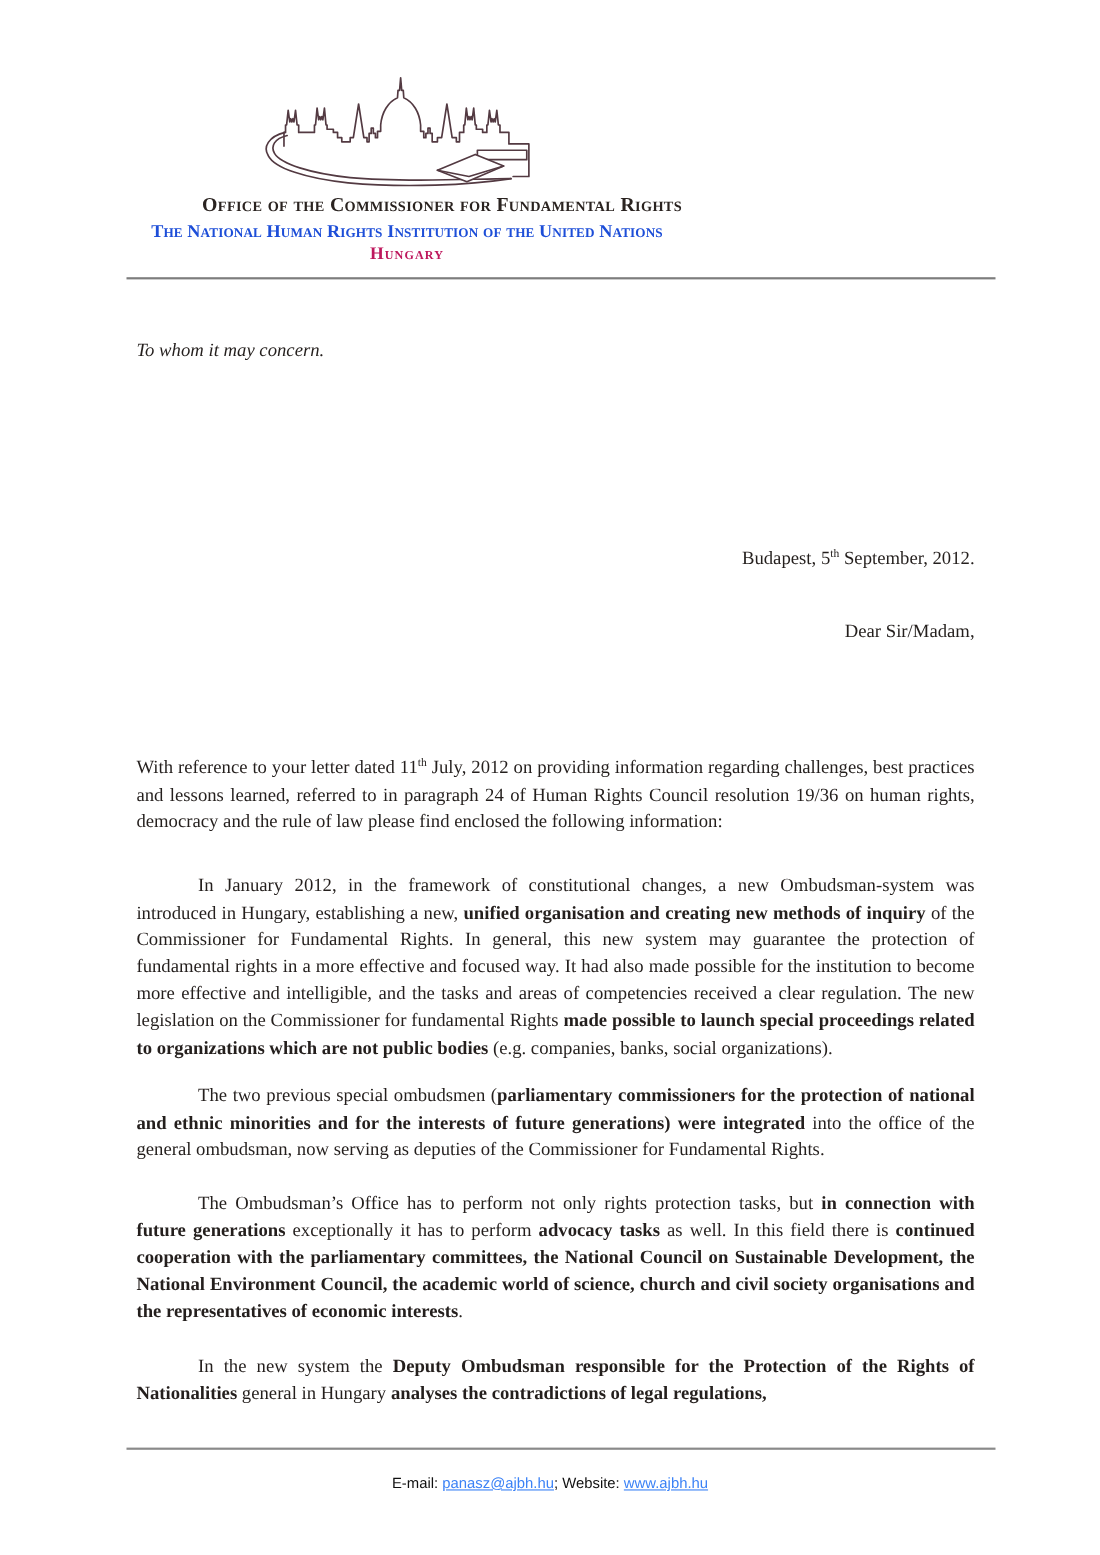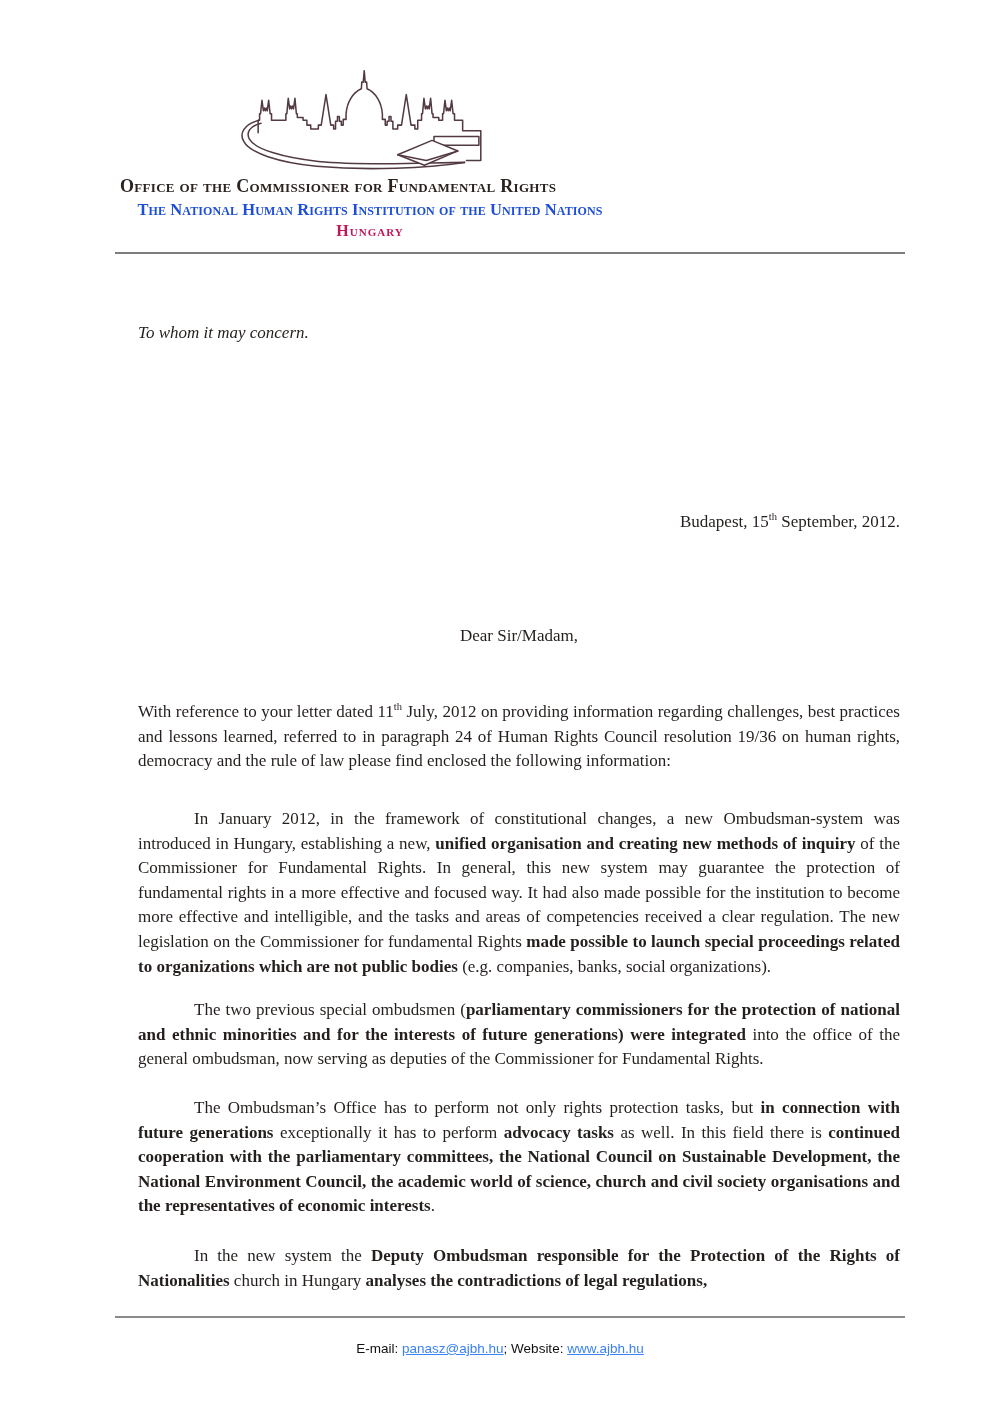--- a/index.html
+++ b/index.html
@@ -8,40 +8,40 @@
     width:1000px;height:1414px;
     margin:0 auto;
     background:#ffffff;
     font-family:"Liberation Serif", serif;
     color:#241f1d;
     overflow:hidden;
   }
   .abs{position:absolute;}
   
   .logo-wrap{left:240px;top:62px;width:258px;height:110px;}
-  .org1{left:120px;top:176px;width:500px;text-align:left;
+  .org1{left:120px;top:176px;width:500px;text-align:right;
         font-variant:small-caps;font-weight:bold;font-size:18px;letter-spacing:.3px;color:#2a2320;}
   .org2{left:120px;top:200px;width:500px;text-align:center;
         font-variant:small-caps;font-weight:bold;font-size:16.5px;letter-spacing:.1px;color:#1d4ed8;}
   .org3{left:120px;top:222px;width:500px;text-align:center;
         font-variant:small-caps;font-weight:bold;font-size:16px;letter-spacing:1px;color:#be185d;}
   .rule-top{left:115px;top:252px;width:790px;height:2px;background:#7d7d7d;}
   
   .bodytxt{font-size:17px;line-height:24.6px;width:762px;left:120px;text-align:justify;}
   .salutation{top:303px;font-style:italic;text-align:left;}
   .subject{top:368px;}
   .dateline{top:492px;text-align:right;}
-  .greeting{top:606px;text-align:center;}
+  .greeting{top:558px;text-align:right;}
   .p1{top:682px;}
   .p2{top:789px;}
   .p3{top:980px;}
   .p4{top:1078px;}
   .p5{top:1226px;}
   .indent{text-indent:56px;}
-  p{margin:18px;font-family:Liberation Serif, serif;}
+  p{margin:4px;font-family:Liberation Serif, serif;}
   .b{font-weight:bold;}
   sup{font-size:0.62em;line-height:0;vertical-align:super;}
   
   .rule-bottom{left:115px;top:1316px;width:790px;height:2px;background:#8a8a8a;}
   .footer{left:60px;width:880px;text-align:center;
           font-family:"Liberation Sans", sans-serif;font-size:13.5px;line-height:18px;color:#101010;
           white-space:pre-wrap;}
   .f1{top:1322px;}
   .f2{top:1340px;}
   .lnk{color:#3b82f6;text-decoration:underline;cursor:pointer;}
@@ -65,25 +65,25 @@
       <path d="M 165 97 L 195 103 L 228 93"></path>
     </svg>
   </div>
 
   <div class="abs org1">Office of the Commissioner for Fundamental Rights</div>
   <div class="abs org2">The National Human Rights Institution of the United Nations</div>
   <div class="abs org3">Hungary</div>
   <div class="abs rule-top"></div>
 
   <p class="abs bodytxt salutation">To whom it may concern.</p>
-  <p class="abs bodytxt dateline"><span>Budapest, 15</span><sup>th</sup><span> September, 2012.</span></p>
+  <p class="abs bodytxt dateline"><span>Budapest, 5</span><sup>th</sup><span> September, 2012.</span></p>
   <p class="abs bodytxt greeting">Dear Sir/Madam,</p>
 
   <p class="abs bodytxt p1"><span>With reference to your letter dated 11</span><sup>th</sup><span> July, 2012 on providing information regarding challenges, best practices and lessons learned, referred to in paragraph 24 of Human Rights Council resolution 19/36 on human rights, democracy and the rule of law please find enclosed the following information:</span></p>
   <p class="abs bodytxt p2 indent"><span>In January 2012, in the framework of constitutional changes, a new Ombudsman-system was introduced in Hungary, establishing a new, </span><span class="b">unified organisation and creating new methods of inquiry</span><span> of the Commissioner for Fundamental Rights. In general, this new system may guarantee the protection of fundamental rights in a more effective and focused way. It had also made possible for the institution to become more effective and intelligible, and the tasks and areas of competencies received a clear regulation. The new legislation on the Commissioner for fundamental Rights </span><span class="b">made possible to launch special proceedings related to organizations which are not public bodies</span><span> (e.g. companies, banks, social organizations).</span></p>
   <p class="abs bodytxt p3 indent"><span>The two previous special ombudsmen (</span><span class="b">parliamentary commissioners for the protection of national and ethnic minorities and for the interests of future generations) were integrated</span><span> into the office of the general ombudsman, now serving as deputies of the Commissioner for Fundamental Rights.</span></p>
   <p class="abs bodytxt p4 indent"><span>The Ombudsman’s Office has to perform not only rights protection tasks, but </span><span class="b">in connection with future generations</span><span> exceptionally it has to perform </span><span class="b">advocacy tasks</span><span> as well. In this field there is </span><span class="b">continued cooperation with the parliamentary committees, the National Council on Sustainable Development, the National Environment Council, the academic world of science, church and civil society organisations and the representatives of economic interests</span><span>.</span></p>
-  <p class="abs bodytxt p5 indent"><span>In the new system the </span><span class="b">Deputy Ombudsman responsible for the Protection of the Rights of Nationalities</span><span> church in Hungary </span><span class="b">analyses the contradictions of legal regulations,</span></p>
+  <p class="abs bodytxt p5 indent"><span>In the new system the </span><span class="b">Deputy Ombudsman responsible for the Protection of the Rights of Nationalities</span><span> general in Hungary </span><span class="b">analyses the contradictions of legal regulations,</span></p>
 
   <div class="abs rule-bottom"></div>
   <div class="abs footer f2"><span>E-mail: </span><span class="lnk">panasz@ajbh.hu</span><span>; Website: </span><span class="lnk">www.ajbh.hu</span></div>
 
 </div>
 
 </body></html>

